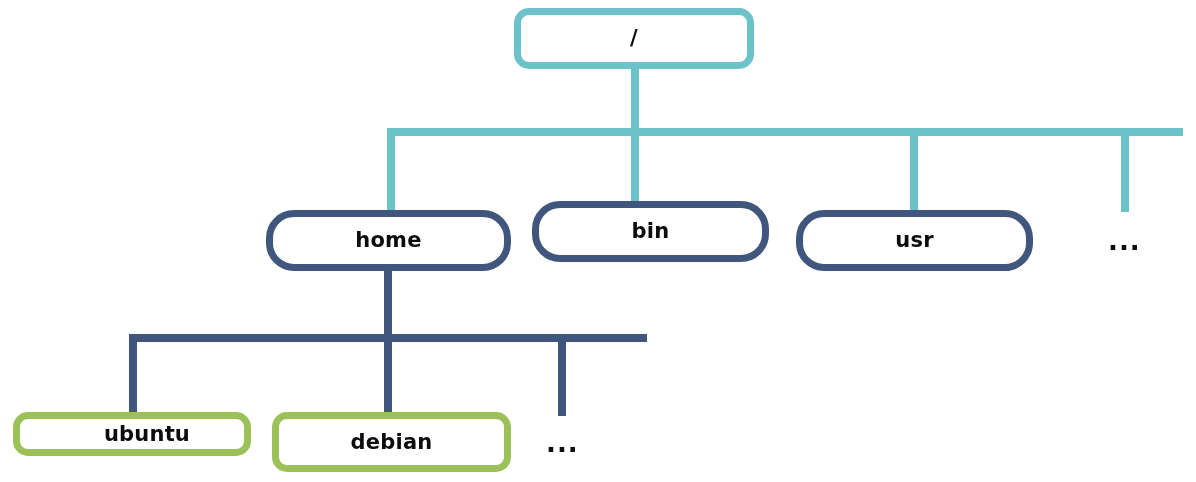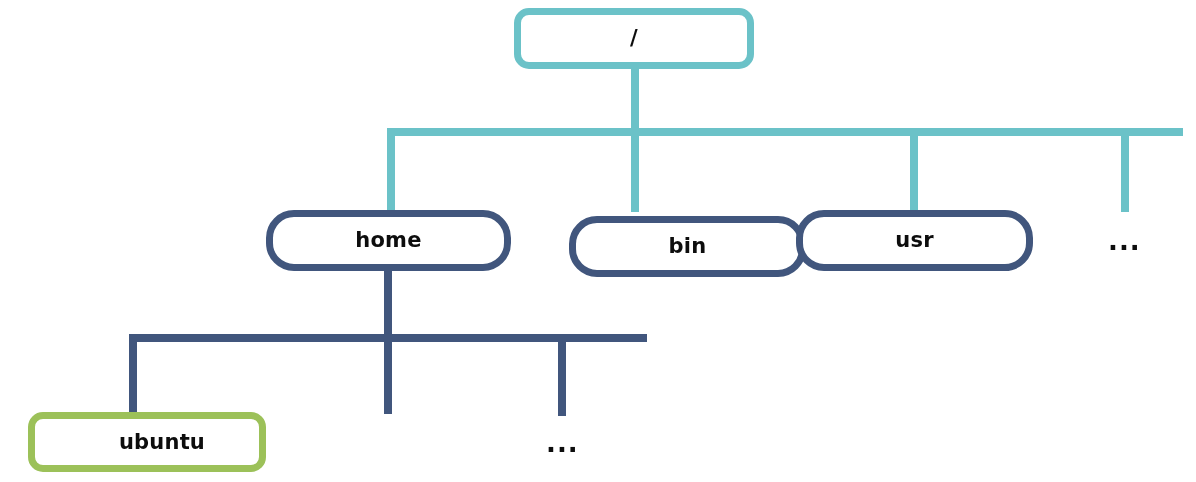--- a/index.html
+++ b/index.html
@@ -86,30 +86,33 @@
   <div class="conn conn-navy" style="left:558px; top:334px; width:8px; height:82px;"></div>
 
   <div class="node node-root" style="left:514px; top:8px; width:240px; height:61px;">
     <span class="node-label">/</span>
   </div>
 
   <div class="node node-dir" style="left:266px; top:210px; width:245px; height:61px;">
     <span class="node-label">home</span>
   </div>
 
-  <div class="node node-dir" style="left:532px; top:216px; width:237px; height:61px;margin-left:37px;">
+  <div class="node node-dir" style="left:532px; top:201px; width:237px; height:61px;">
     <span class="node-label">bin</span>
   </div>
 
   <div class="node node-dir" style="left:796px; top:210px; width:237px; height:61px;">
     <span class="node-label">usr</span>
   </div>
 
   <div class="ellipsis" style="left:1108px; top:228px;">...</div>
 
-  <div class="node node-user" style="left:28px; top:412px; width:238px; height:60px;padding-left:30px;">
+  <div class="node node-user" style="left:13px; top:412px; width:238px; height:44px;padding-left:30px;">
     <span class="node-label">ubuntu</span>
   </div>
 
+  <div class="node node-user" style="left:272px; top:412px; width:239px; height:60px;">
+    <span class="node-label">debian</span>
+  </div>
 
   <div class="ellipsis" style="left:546px; top:430px;">...</div>
 
 </div>
 
 </body></html>

